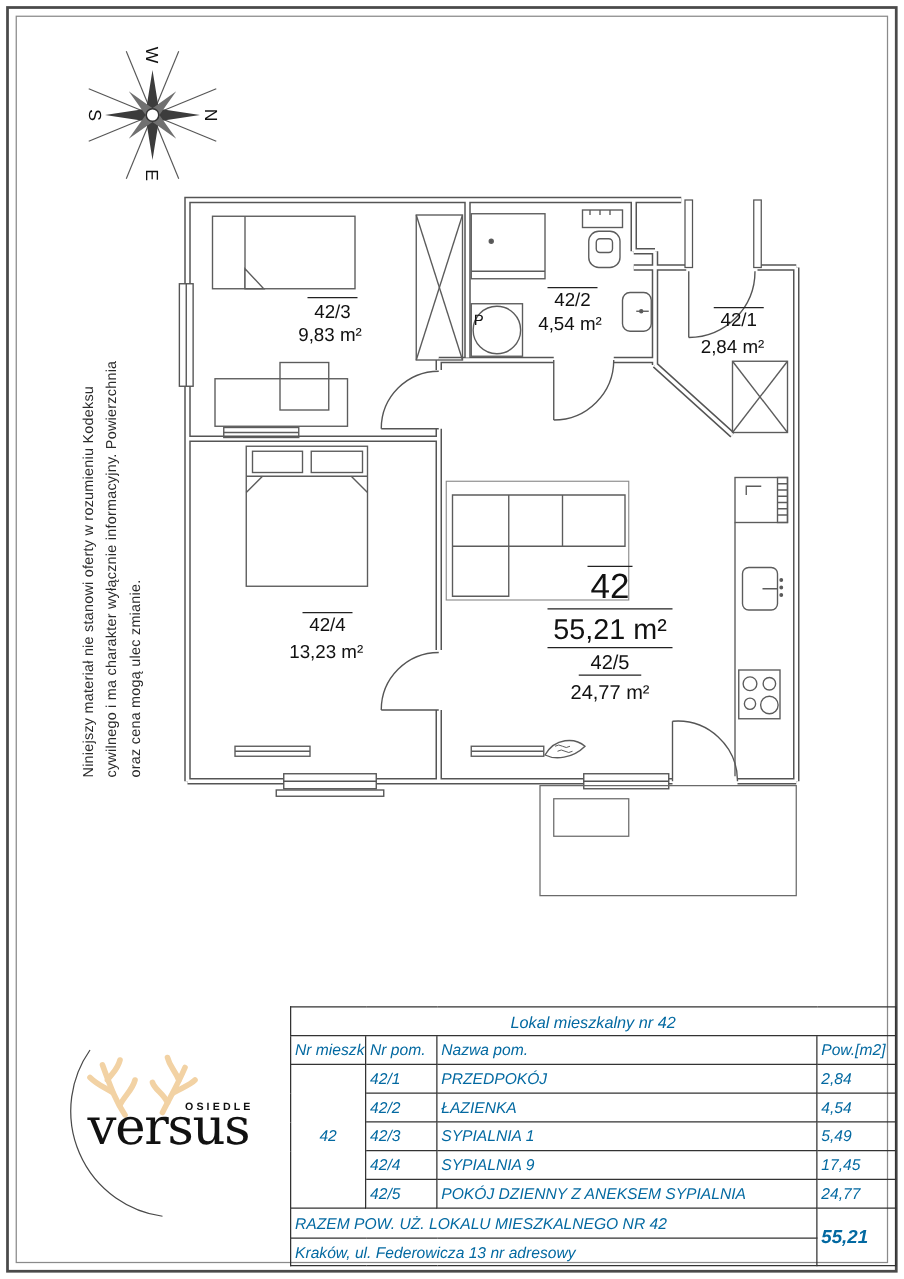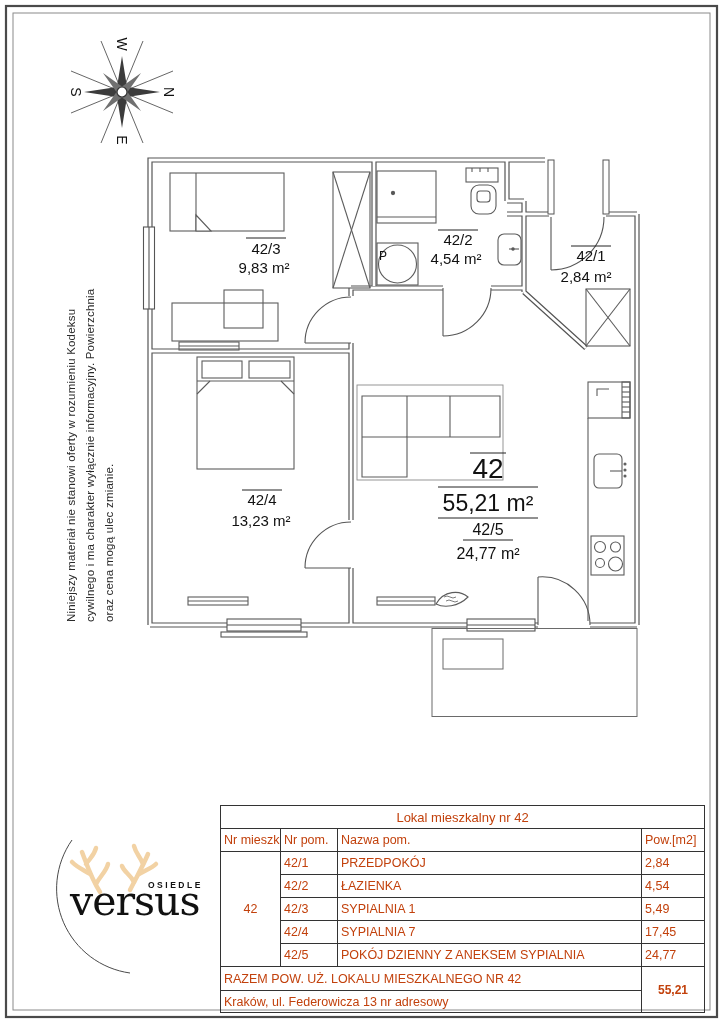--- a/index.html
+++ b/index.html
@@ -11,30 +11,30 @@
     position:absolute;left:62px;top:622px;width:370px;
     transform:rotate(-90deg);transform-origin:0 0;
     font-size:11.5px;line-height:19px;color:#2a2a2a;
     white-space:pre-line;letter-spacing:.2px;
   }
   
   #logo{position:absolute;left:30px;top:830px;width:220px;height:185px;}
   #logo .brand{font-family:"DejaVu Serif",serif;}
   
   #area-table{
-    position:absolute;left:220px;top:805px;width:484px;
+    position:absolute;left:232px;top:805px;width:484px;
     border-collapse:collapse;table-layout:fixed;
-    font-size:12.5px;color:#c2410c;
+    font-size:12.5px;color:#0369a1;font-style:italic;
   }
   #area-table td{border:1px solid #333;padding:1px 3px;overflow:hidden;white-space:nowrap;}
   #area-table{border:1.5px solid #222;}
   #area-table td.title{text-align:center;font-size:13px;height:20px;}
   #area-table td.num{text-align:left;}
   #area-table td.ctr{text-align:center;}
-  #area-table td.total{font-weight:bold;font-size:12px;text-align:center;}
+  #area-table td.total{font-weight:bold;font-size:15px;text-align:left;}
   #area-table tr{height:23px;}
 </style>
 </head>
 <body>
 
 <div id="page">
 
 <svg id="plan-svg" width="723" height="1023" viewBox="0 0 723 1023">
 
   <g>
@@ -315,21 +315,21 @@
     <td>ŁAZIENKA</td>
     <td class="num">4,54</td>
   </tr>
   <tr>
     <td>42/3</td>
     <td>SYPIALNIA 1</td>
     <td class="num">5,49</td>
   </tr>
   <tr>
     <td>42/4</td>
-    <td>SYPIALNIA 7</td>
+    <td>SYPIALNIA 9</td>
     <td class="num">17,45</td>
   </tr>
   <tr>
     <td>42/5</td>
     <td>POKÓJ DZIENNY Z ANEKSEM SYPIALNIA</td>
     <td class="num">24,77</td>
   </tr>
   <tr style="height:24px">
     <td colspan="3">RAZEM POW. UŻ. LOKALU MIESZKALNEGO NR 42</td>
     <td class="total" rowspan="2">55,21</td>

